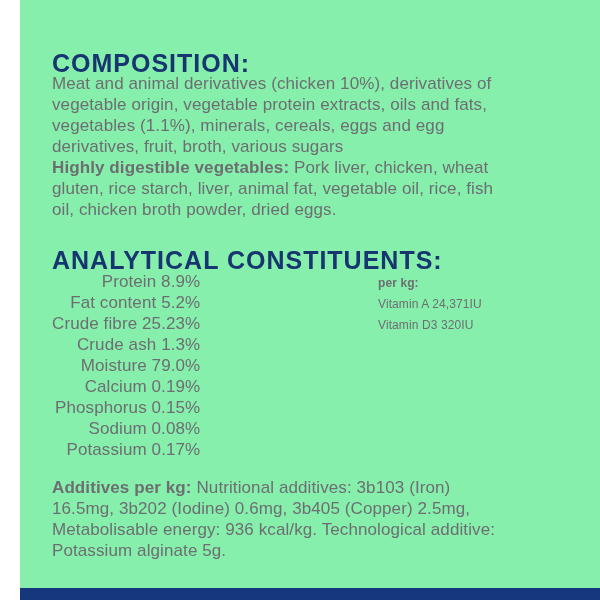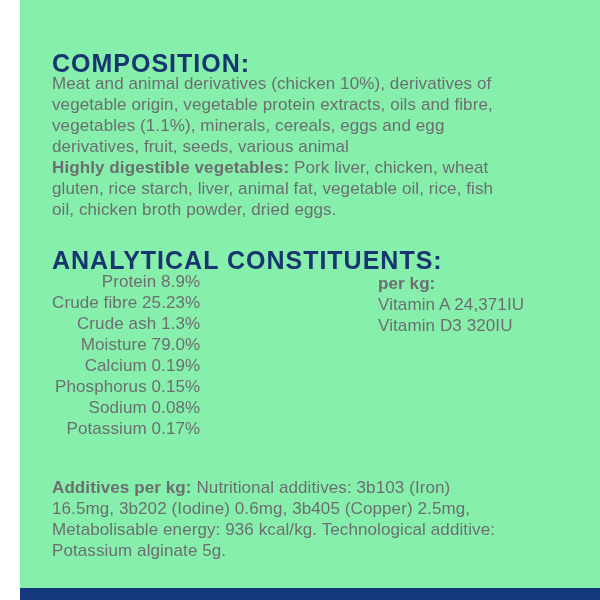--- a/index.html
+++ b/index.html
@@ -35,21 +35,21 @@
   .text-block{
     position:absolute;
     left:32px;
     font-size:17px;
     line-height:21px;
     color:var(--gray);
     letter-spacing:0.1px;
   }
   .composition-para{top:73px;width:540px;}
   .analytical-list{top:271px;text-align:right;}
-  .perkg-block{left:358px;top:273px;position:absolute;font-size:17px;line-height:21px;color:var(--gray);letter-spacing:0.1px;}
+  .perkg-block{left:358px;top:273px;position:absolute;font-size:12px;line-height:21px;color:var(--gray);letter-spacing:0.1px;}
   .additives-para{top:477px;width:545px;}
   .text-line{white-space:nowrap;}
   .text-line strong, .perkg-label{font-weight:700;}
   .footer-bar{
     position:absolute;
     left:0;
     bottom:0;
     width:600px;
     height:12px;
     background:var(--bar);
@@ -57,32 +57,33 @@
 </style>
 </head>
 <body>
 
 <div class="page">
 
   <h1 class="section-heading heading-composition">COMPOSITION:</h1>
 
   <div class="text-block composition-para">
       <div class="text-line">Meat and animal derivatives (chicken 10%), derivatives of</div>
-      <div class="text-line">vegetable origin, vegetable protein extracts, oils and fibre,</div>
+      <div class="text-line">vegetable origin, vegetable protein extracts, oils and fats,</div>
       <div class="text-line">vegetables (1.1%), minerals, cereals, eggs and egg</div>
-      <div class="text-line">derivatives, fruit, seeds, various animal</div>
+      <div class="text-line">derivatives, fruit, broth, various sugars</div>
       <div class="text-line"><strong>Highly digestible vegetables:</strong> Pork liver, chicken, wheat</div>
       <div class="text-line">gluten, rice starch, liver, animal fat, vegetable oil, rice, fish</div>
       <div class="text-line">oil, chicken broth powder, dried eggs.</div>
     </div>
 
   <h1 class="section-heading heading-analytical">ANALYTICAL CONSTITUENTS:</h1>
 
   <div class="text-block analytical-list">
       <div class="text-line">Protein 8.9%</div>
+      <div class="text-line">Fat content 5.2%</div>
       <div class="text-line">Crude fibre 25.23%</div>
       <div class="text-line">Crude ash 1.3%</div>
       <div class="text-line">Moisture 79.0%</div>
       <div class="text-line">Calcium 0.19%</div>
       <div class="text-line">Phosphorus 0.15%</div>
       <div class="text-line">Sodium 0.08%</div>
       <div class="text-line">Potassium 0.17%</div>
     </div>
 
   <div class="perkg-block">

